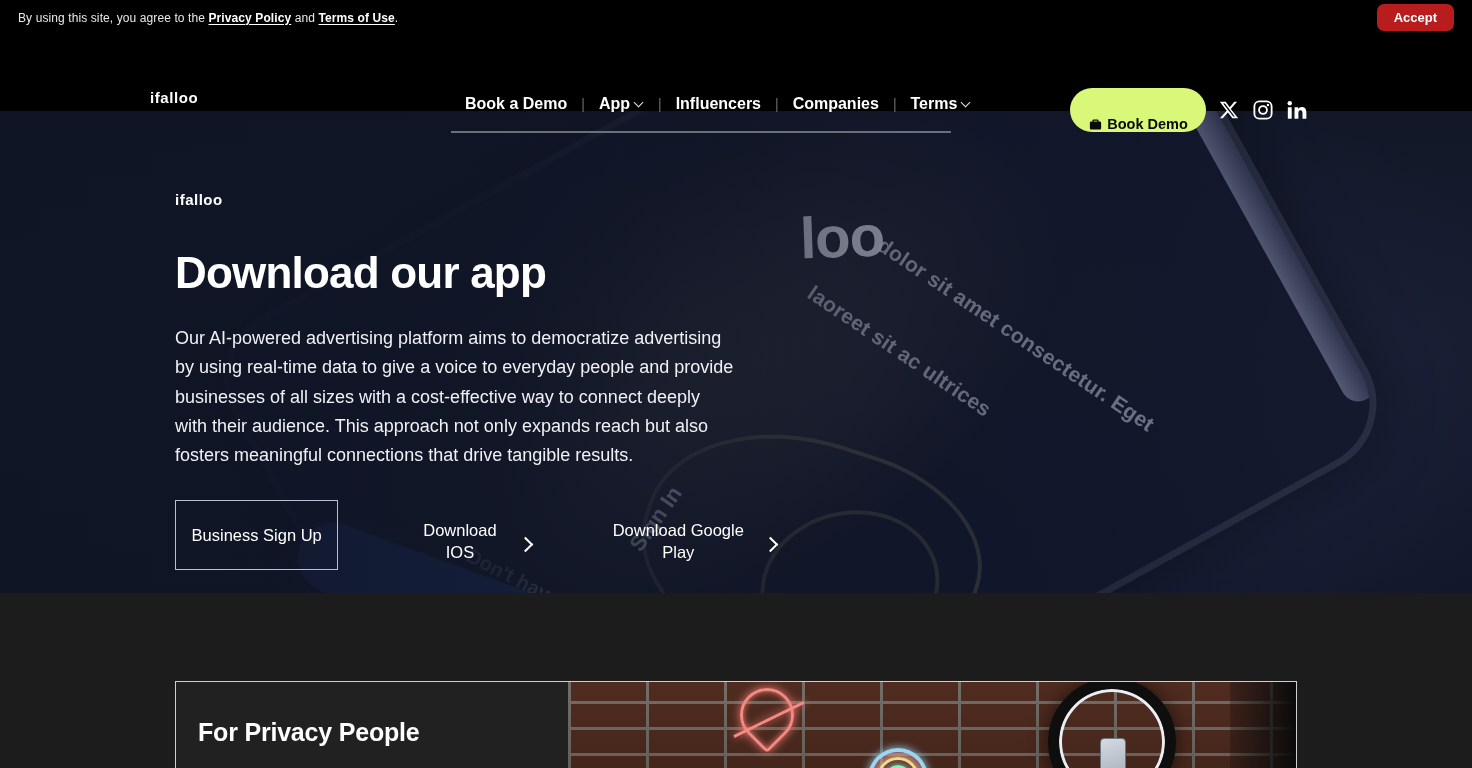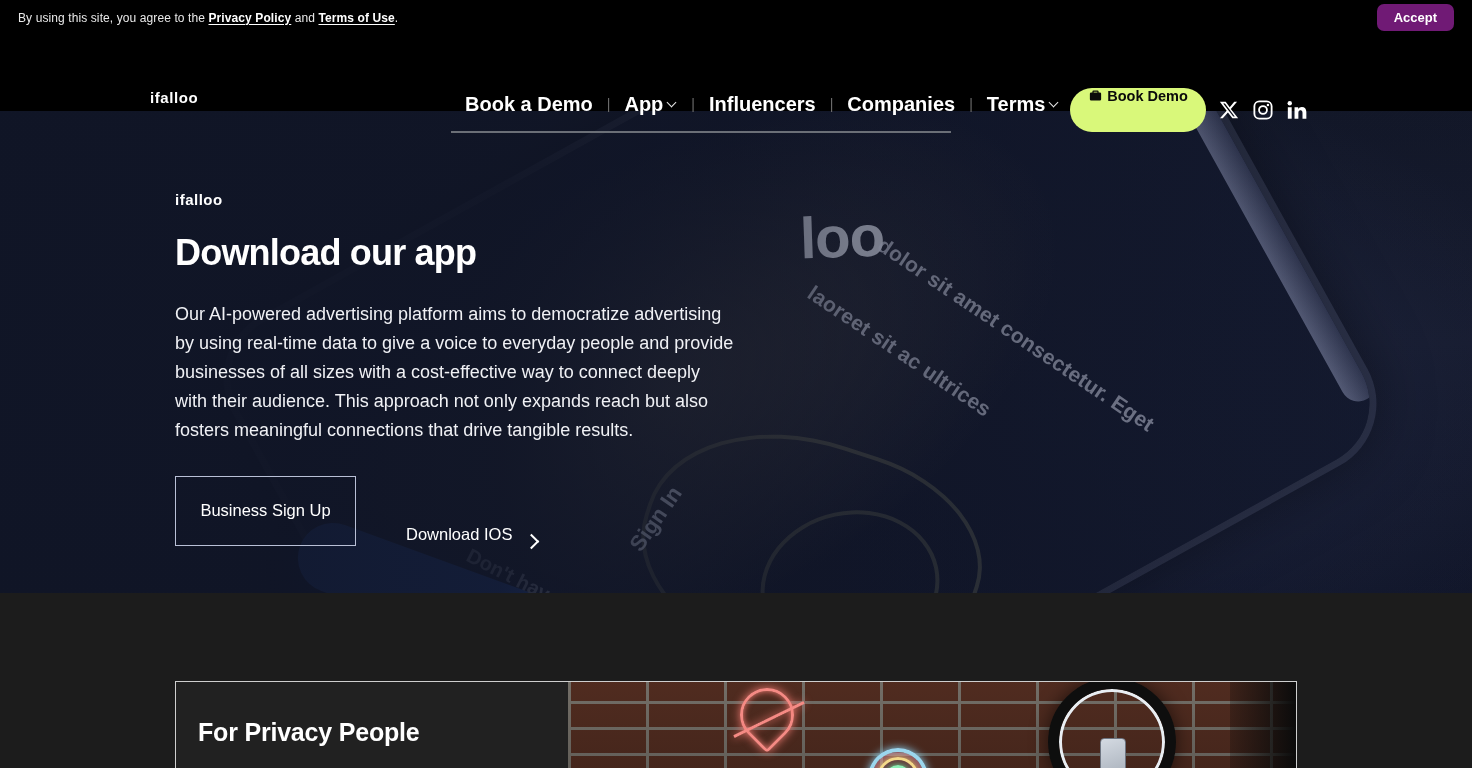--- a/index.html
+++ b/index.html
@@ -18,42 +18,42 @@
     background: #000; display: flex; align-items: center;
     padding: 0 18px; z-index: 40;
   }
   .consent-text { color: #e9e9e9; font-size: 12px; letter-spacing: .1px; }
   .consent-text a {
     color: #ffffff; text-decoration: underline; font-weight: bold;
     text-underline-offset: 2px;
   }
   .consent-accept {
     position: absolute; right: 18px; top: 4px;
-    background: #701a75; color: #fff; border: none;
+    background: #b91c1c; color: #fff; border: none;
     font-family: "Liberation Sans", sans-serif;
     font-size: 13px; font-weight: bold;
     padding: 6px 17px; border-radius: 7px; cursor: pointer;
   }
 
   
   .site-header {
     position: absolute; top: 35px; left: 0; width: 1472px; height: 76px;
     background: #000; z-index: 35;
   }
   .brand-logo {
     position: absolute; left: 150px; top: 62px;
     color: #ffffff; font-size: 15px; font-weight: bold;
     letter-spacing: .6px; transform: translateY(-50%);
   }
   .nav {
     position: absolute; left: 451px; top: 55px;
     display: flex; align-items: center; gap: 0;
   }
   .nav-item {
-    color: #fff; font-size: 20px; font-weight: bold;
+    color: #fff; font-size: 16px; font-weight: bold;
     padding: 0 14px; cursor: pointer; white-space: nowrap;
     display: flex; align-items: center; gap: 5px; line-height: 28px; text-align: right;
   }
   .nav-sep { color: #6a6a6a; font-size: 14px; user-select: none; }
   .caret { display: inline-block; width: 9px; height: 9px; position: relative; top: -2px; }
   .caret::after {
     content: ""; position: absolute; left: 0; top: 1px;
     width: 6px; height: 6px;
     border-right: 1.6px solid #e8e8e8; border-bottom: 1.6px solid #e8e8e8;
     transform: rotate(45deg);
@@ -61,21 +61,21 @@
   .nav-underline {
     position: absolute; left: 451px; top: 96px; width: 500px; height: 2px;
     background: #6b6f77;
   }
 
   
   .book-demo-btn {
     position: absolute; left: 1070px; top: 53px;
     width: 136px; height: 44px; border-radius: 22px;
     background: #d9f87a; border: none; cursor: pointer;
-    display: flex; align-items: flex-start; justify-content: center; gap: 4px;
+    display: flex; align-items: flex-end; justify-content: center; gap: 4px;
     font-family: "Liberation Sans", sans-serif;
   }
   .book-demo-btn .label { color: #0a0a0a; font-size: 14.5px; font-weight: bold; }
   .socials { position: absolute; left: 1218px; top: 53px; display: flex; align-items: center; gap: 12px; height: 44px; }
   .social-icon { width: 22px; height: 22px; cursor: pointer; display: block; }
 
   
   .hero {
     position: absolute; left: 0; top: 111px; width: 1472px; height: 482px;
     background: #151a2d; overflow: hidden;
@@ -149,42 +149,42 @@
   }
   .hero-scrim {
     position: absolute; inset: 0;
     background: linear-gradient(90deg, rgba(16,21,38,.97) 0%, rgba(16,21,38,.90) 34%, rgba(16,21,38,.42) 58%, rgba(16,21,38,.18) 100%);
   }
 
   
   .hero-content { position: absolute; left: 175px; top: 80px; width: 600px; z-index: 6; }
   .hero-eyebrow { color: #ffffff; font-size: 15px; font-weight: bold; letter-spacing: .5px; }
   .hero-title {
-    color: #ffffff; font-size: 36px; font-weight: bold;
-    letter-spacing: -.8px; margin-top: 26px; line-height: 1.05;
+    color: #ffffff; font-size: 44px; font-weight: bold;
+    letter-spacing: -.8px; margin-top: 42px; line-height: 1.05;
   }
   .hero-paragraph {
     margin-top: 28px; color: #f0f1f5; font-size: 18px; line-height: 1.62;
     width: 560px;
   }
   .hero-actions {
     margin-top: 30px; display: flex; align-items: stretch; gap: 0;
   }
   .btn-outline {
     width: 181px; min-height: 70px;
     border: 1.5px solid #b9c0d6; background: transparent;
     color: #ffffff; font-family: "Liberation Sans", sans-serif;
     font-size: 16.5px; line-height: 1.35; cursor: pointer;
     display: flex; align-items: center; justify-content: center;
     text-align: center; padding: 8px 14px;
   }
   .link-cta {
-    display: flex; align-items: flex-end; gap: 14px;
+    display: flex; align-items: center; gap: 14px;
     color: #ffffff; cursor: pointer; padding: 12px 0 0 0;
-    margin-left: 50px; max-width: 170px;
+    margin-left: 76px; max-width: 170px;
   }
   .link-cta .txt { font-size: 16.5px; line-height: 1.35; text-align: center; }
   .chev {
     display: inline-block; width: 10px; height: 10px; margin-top: 6px; flex: none;
   }
   .chev::after {
     content: ""; display: block; width: 9px; height: 9px;
     border-top: 2.4px solid #ffffff; border-right: 2.4px solid #ffffff;
     transform: rotate(45deg);
   }
@@ -349,20 +349,24 @@
       <p class="hero-paragraph">Our AI-powered advertising platform aims to democratize advertising by using real-time data to give a voice to everyday people and provide businesses of all sizes with a cost-effective way to connect deeply with their audience. This approach not only expands reach but also fosters meaningful connections that drive tangible results.</p>
 
       <div class="hero-actions">
         <button class="btn-outline">Business Sign Up</button>
 
         <div class="link-cta">
           <span class="txt">Download IOS</span>
           <span class="chev"></span>
         </div>
 
+        <div class="link-cta">
+          <span class="txt">Download Google Play</span>
+          <span class="chev"></span>
+        </div>
       </div>
     </div>
   </div>
 
   <div class="feature-card">
     <div class="feature-left">
       <div class="feature-title">For Privacy People</div>
     </div>
     <div class="feature-media">
       <div class="brick"></div>

